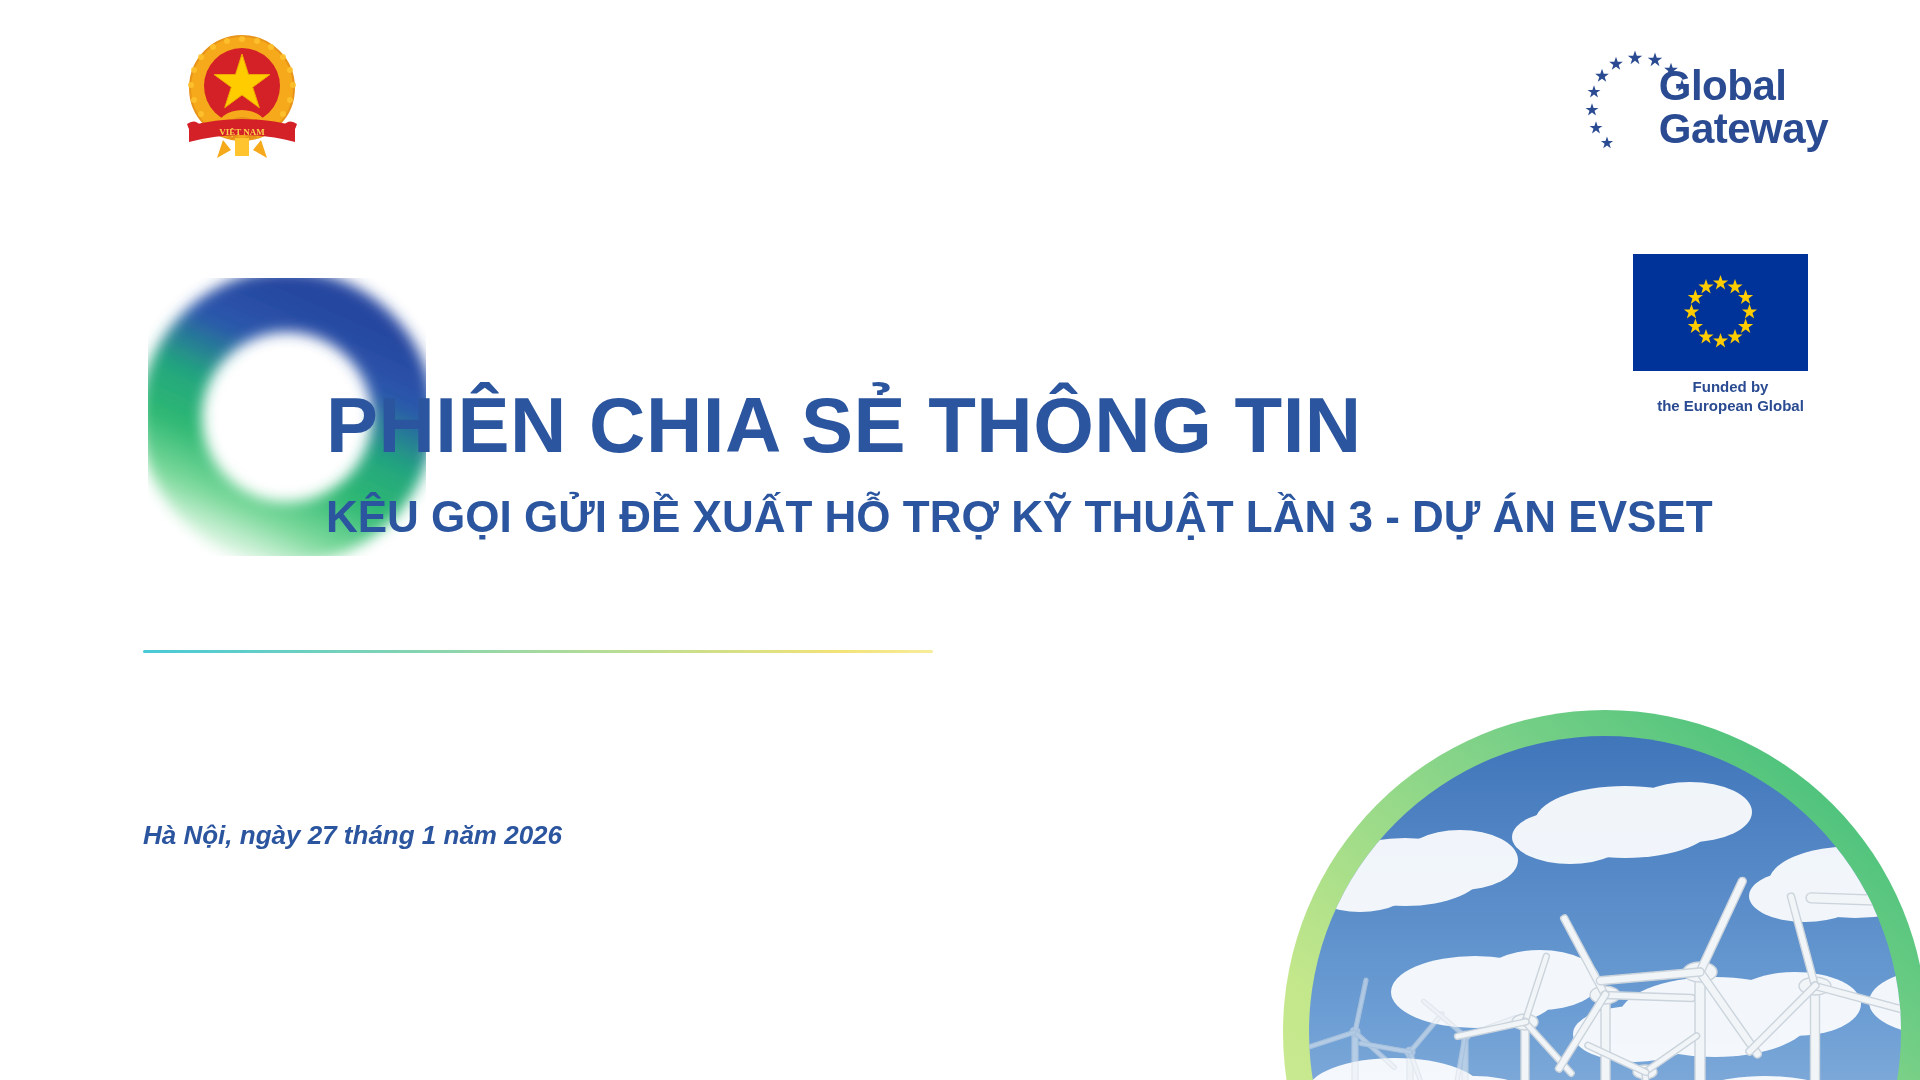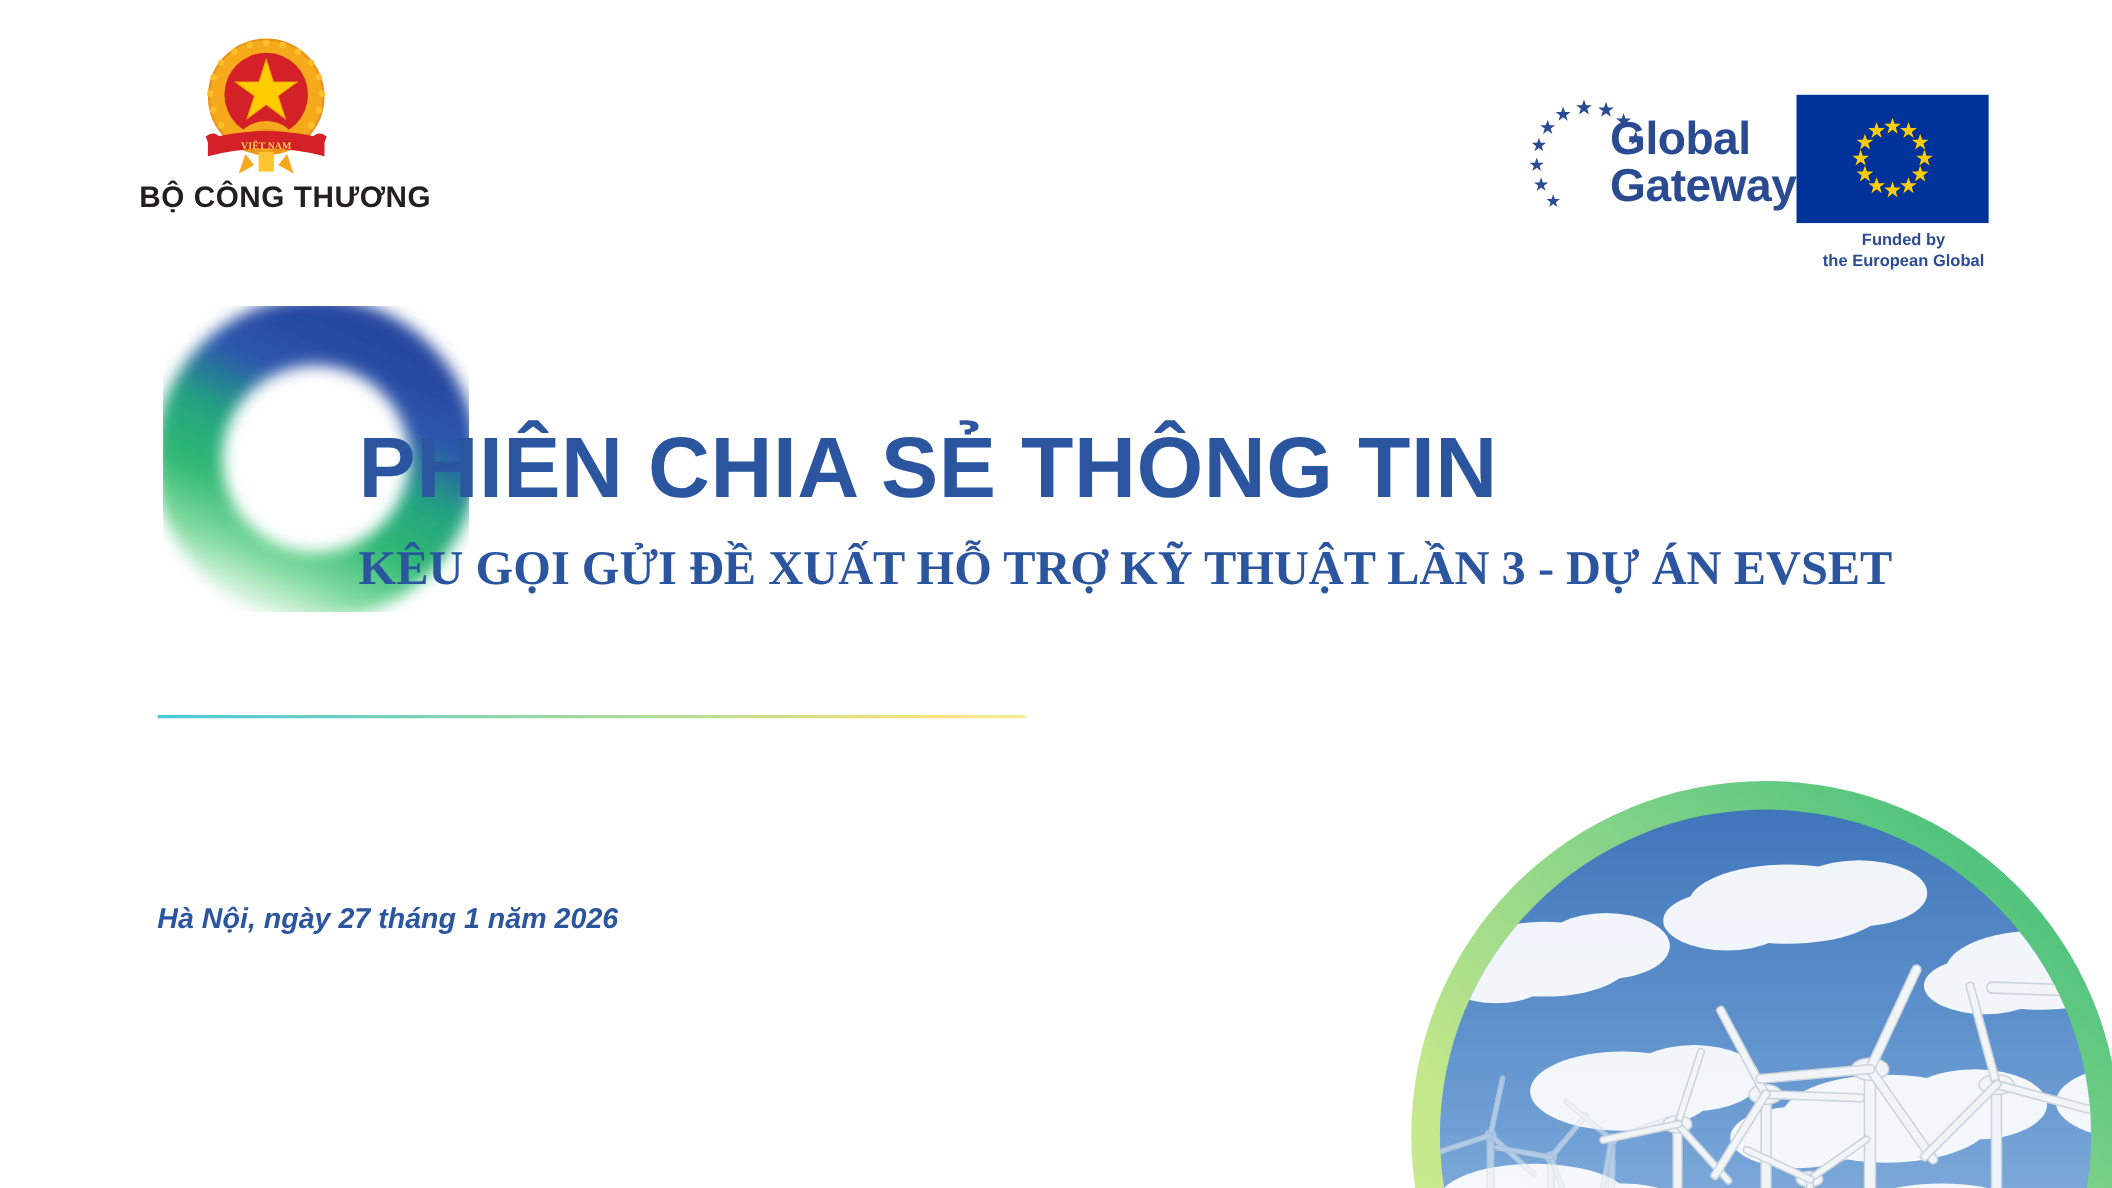--- a/index.html
+++ b/index.html
@@ -43,21 +43,23 @@
     color: #231f20;
     white-space: nowrap;
   }
 
   
   .gg-block {
     position: absolute;
     right: 92px;
     top: 48px;
     display: flex;
-    align-items: center;
+    align-items: flex-end;
+    gap: 48px;
+    flex-direction: column;
   }
   .gg-logo {
     position: relative;
     display: flex;
     align-items: center;
     height: 120px;
   }
   .gg-stars { width: 112px; height: 120px; display:block; }
   .gg-words {
     margin-left: -36px;
@@ -112,21 +114,20 @@
   }
   .title-sub {
     position: absolute;
     left: 326px;
     top: 495px;
     font-size: 44px;
     font-weight: 600;
     color: #2B559E;
     white-space: nowrap;
     line-height: 1;
-    font-family: Liberation Serif, serif;
   }
 
   
   .divider {
     position: absolute;
     left: 143px;
     top: 650px;
     width: 790px;
     height: 3px;
     background: linear-gradient(90deg,#49C9D8 0%, #7FD3B4 32%, #BCDD92 62%, #F2E277 88%, #F7EC9B 100%);
@@ -226,21 +227,20 @@
         <path d="M20 94 q8 -6 14 2 l-4 10 q-8 -4 -10 -12 z" fill="#D42027"></path>
         <path d="M130 94 q-8 -6 -14 2 l4 10 q8 -4 10 -12 z" fill="#D42027"></path>
 
         <text x="75" y="105" font-family="Liberation Serif, serif" font-size="9" font-weight="700" fill="#FFD34D" text-anchor="middle">VIỆT NAM</text>
 
         <path d="M56 110 L50 128 L64 120 Z" fill="#F5A91B"></path>
         <path d="M94 110 L100 128 L86 120 Z" fill="#F5A91B"></path>
         <rect x="68" y="108" width="14" height="18" fill="#FFC42E"></rect>
       </svg>
     </div>
-    <div class="ministry-name">BỘ CÔNG THƯƠNG</div>
   </div>
 
   <div class="gg-block">
 
     <div class="gg-logo">
       <svg class="gg-stars" viewBox="0 0 112 120">
         <g fill="#2A4B92">
           <g transform="translate(72,12) scale(0.95)">
               <polygon points="0,-8 1.9,-2.5 7.6,-2.5 3,1 4.7,6.5 0,3 -4.7,6.5 -3,1 -7.6,-2.5 -1.9,-2.5"></polygon>
             </g>

